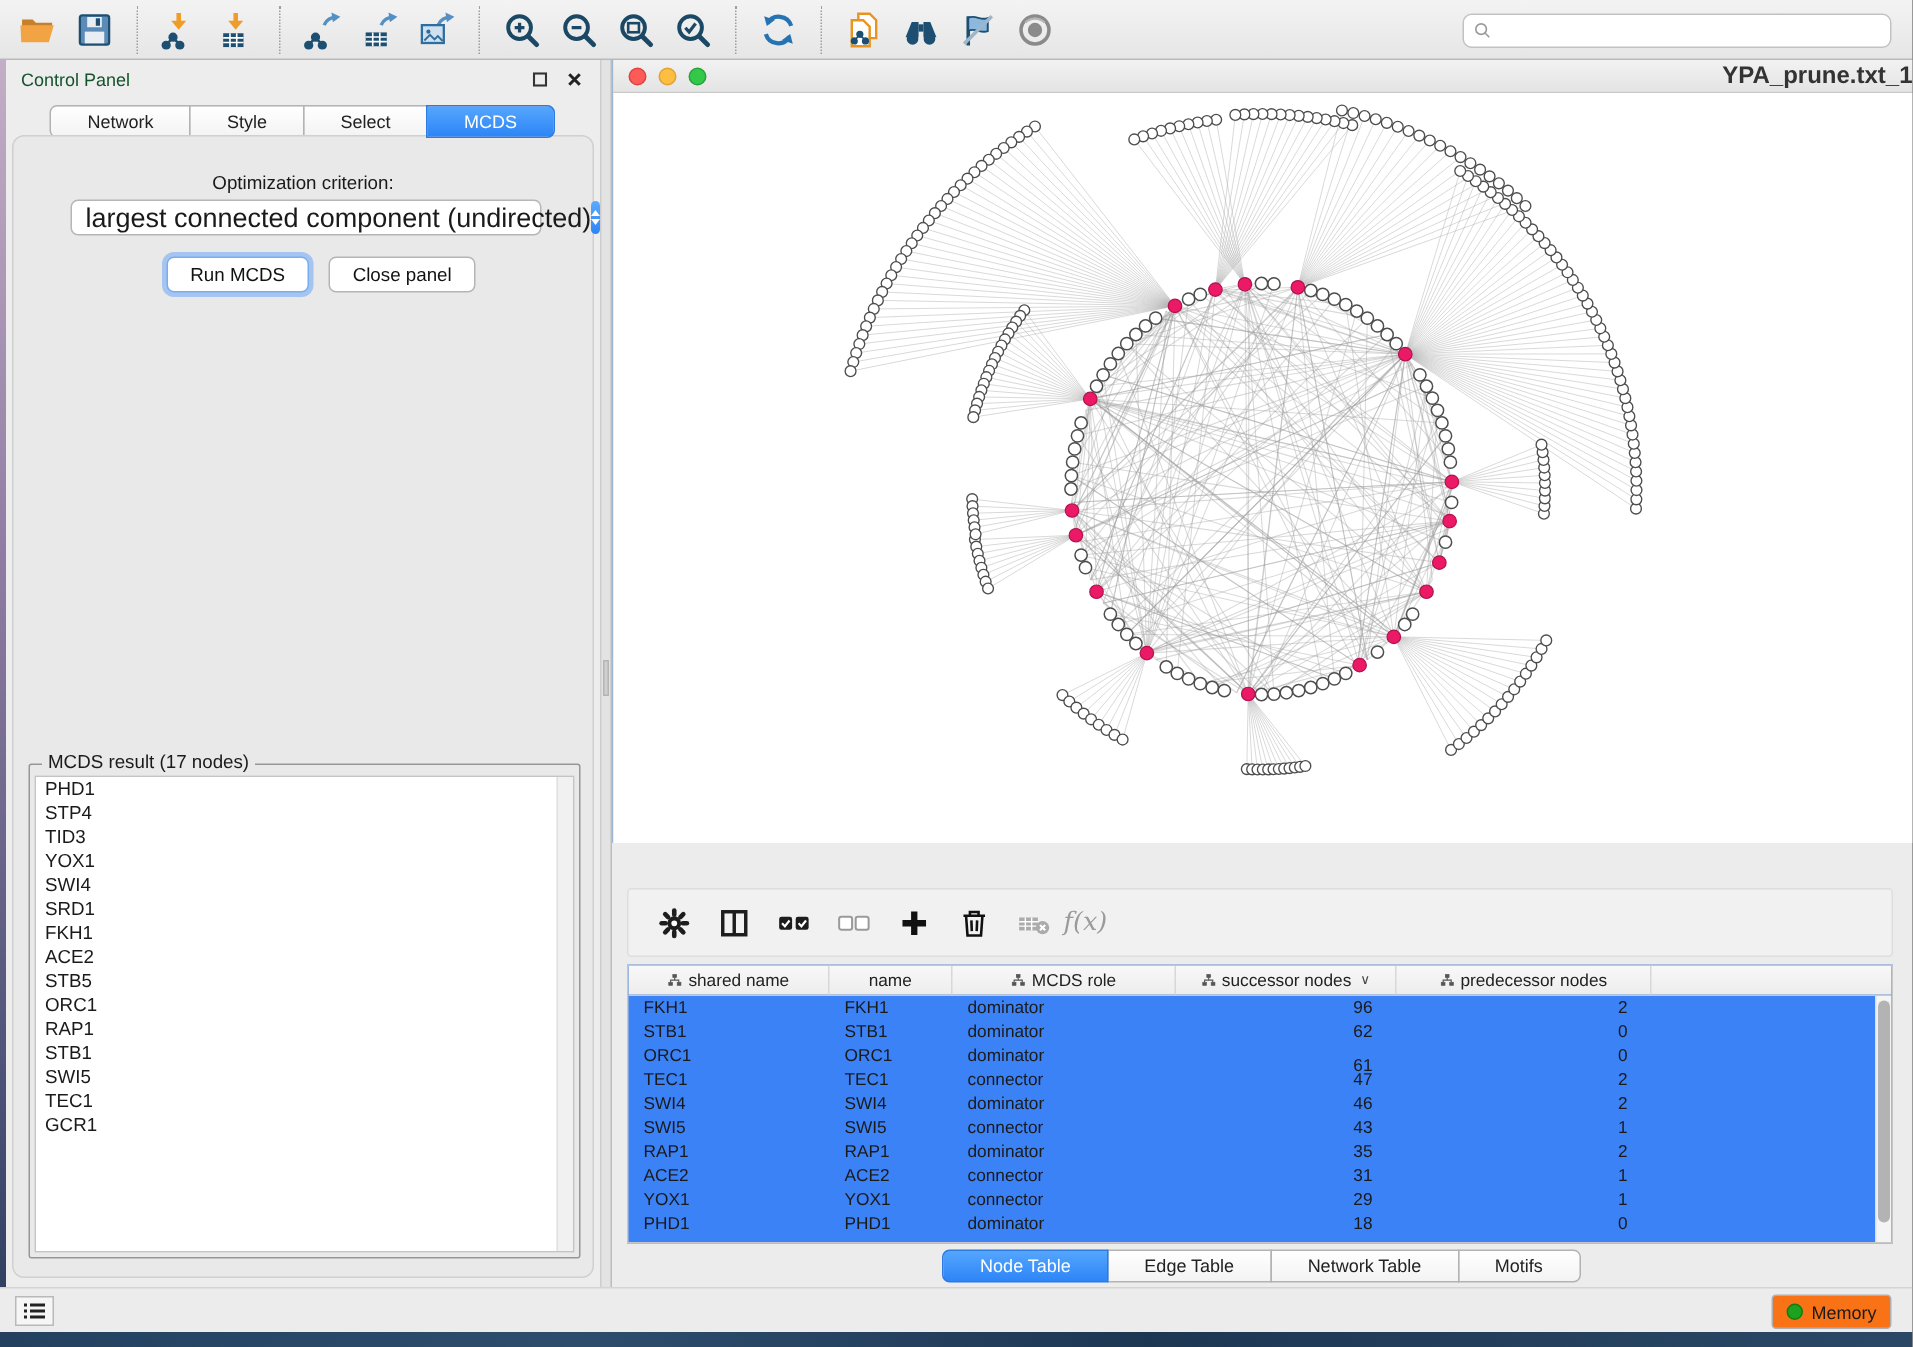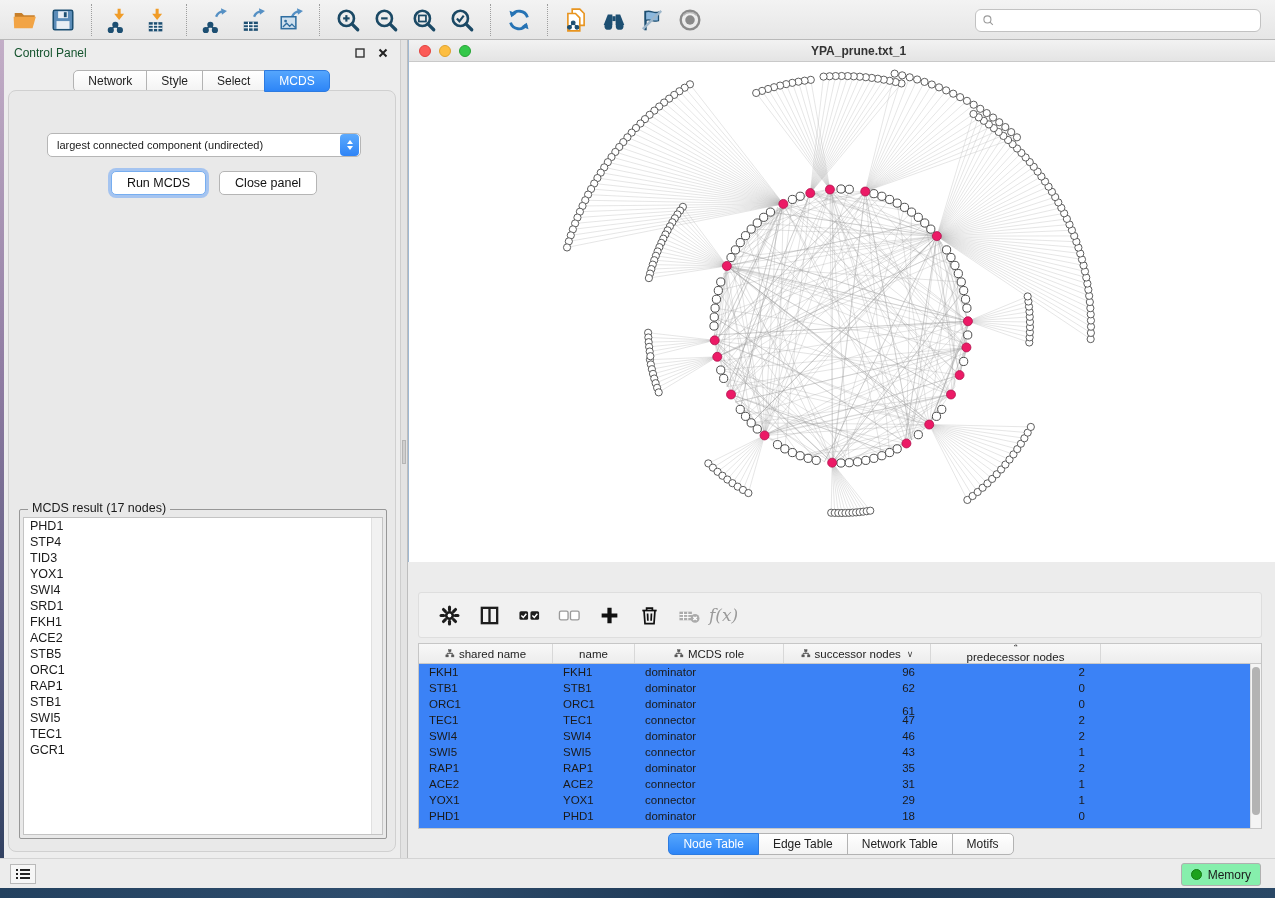--- a/index.html
+++ b/index.html
@@ -30,33 +30,33 @@
 
   
   #control-panel{position:absolute;left:4px;top:40px;width:396px;height:818px;background:#ededed;}
   .panel-header{height:26px;display:flex;align-items:center;padding:0 10px;}
   .panel-title{font-size:12px;color:#14532d;}
   .panel-header .spacer{flex:1;}
   .win-mini{width:15px;height:15px;display:flex;align-items:center;justify-content:center;margin-left:8px;}
   .win-mini svg{width:10px;height:10px;}
 
   .seg-row{display:flex;justify-content:center;}
-  .seg{border:1px solid #b3b3b3;background:linear-gradient(#ffffff,#f3f3f3);padding:3px 14px;
+  .seg{border:1px solid #b3b3b3;background:linear-gradient(#ffffff,#f3f3f3);padding:3px 24px;
     font-size:12px;margin-left:-1px;color:#222;position:relative;}
   .seg.first{border-radius:5px 0 0 5px;}
   .seg.last{border-radius:0 5px 5px 0;}
   .seg.active{background:linear-gradient(#55a6fd,#2d85f7);color:#fff;border-color:#2d7be0;z-index:1;}
 
   #cp-tabs{position:absolute;left:0;top:30px;width:100%;}
   #cp-body{position:absolute;left:4px;top:50px;width:388px;height:762px;background:#e9e9e9;
     border:1px solid #d0d0d0;border-radius:8px;}
   #opt-label{position:absolute;left:0;top:24px;width:100%;text-align:center;font-size:12.5px;}
   #opt-dropdown{position:absolute;left:38px;top:42px;width:314px;height:24px;background:#fff;
     border:1px solid #b6b6b6;border-radius:5px;display:flex;align-items:center;}
-  #opt-dropdown .dd-text{flex:1;font-size:11px;padding-left:9px;white-space:nowrap;}
+  #opt-dropdown .dd-text{flex:1;font-size:18px;padding-left:9px;white-space:nowrap;}
   .dd-stepper{width:19px;height:22px;margin-right:1px;border-radius:4px;
     background:linear-gradient(#5caafd,#2f84f6);display:flex;flex-direction:column;
     align-items:center;justify-content:center;gap:2px;}
   .dd-stepper i{width:0;height:0;border-left:3.5px solid transparent;border-right:3.5px solid transparent;}
   .dd-up{border-bottom:4.5px solid #fff;}
   .dd-down{border-top:4.5px solid #fff;}
   #cp-buttons{position:absolute;left:12px;top:80px;width:100%;display:flex;justify-content:center;gap:13px;}
   .push-btn{font-size:12.5px;font-family:inherit;background:#fff;border:1px solid #b5b5b5;
     border-radius:5px;padding:4px 15px;color:#111;}
   .push-btn.focused{border-color:#77aef0;box-shadow:0 0 0 3px rgba(110,165,245,.55);}
@@ -77,21 +77,21 @@
   
   #network-window{position:absolute;left:408px;top:40px;width:867px;height:522px;background:#fff;
     border-left:1px solid #9fb8d2;}
   #net-titlebar{position:absolute;left:0;top:0;width:100%;height:22px;
     background:linear-gradient(#f2f2f2,#e4e4e4);border-bottom:1px solid #c9c9c9;
     display:flex;align-items:center;}
   .traffic{width:12px;height:12px;border-radius:50%;margin-left:8px;flex:0 0 auto;}
   .t-red{background:#fc5b57;border:1px solid #e2423e;margin-left:10px;}
   .t-yellow{background:#fdbe41;border:1px solid #e0a32e;}
   .t-green{background:#34c84a;border:1px solid #27a435;}
-  #net-title{position:absolute;left:0;width:100%;text-align:center;font-size:12px;font-weight:600;color:#333;padding-left:33px;}
+  #net-title{position:absolute;left:0;width:100%;text-align:right;font-size:16px;font-weight:600;color:#333;padding-left:33px;}
   #net-canvas{position:absolute;left:0;top:22px;width:867px;height:500px;background:#fff;}
 
   
   #table-panel{position:absolute;left:408px;top:562px;width:867px;height:296px;background:#ececec;}
   #tp-toolbar{position:absolute;left:10px;right:13px;top:30px;height:46px;background:#f1f1f1;
     border:1px solid #dedede;border-radius:3px;display:flex;align-items:center;padding-left:10px;gap:0;}
   .tp-btn{width:40px;height:38px;display:flex;align-items:center;justify-content:center;background:none;border:none;padding:0;}
   .tp-btn svg{width:23px;height:23px;}
   .fx-label{font-size:17px;font-style:italic;color:#9a9a9a;font-family:"DejaVu Serif","Liberation Serif",serif;}
 
@@ -111,21 +111,21 @@
   #tbl-thumb{position:absolute;left:1px;right:1px;top:3px;height:148px;background:#b3b3b3;border-radius:5px;}
 
   #tp-tabs{position:absolute;left:0;bottom:3px;width:100%;}
 
   
   #status-bar{position:absolute;left:0;top:858px;width:1275px;height:30px;background:#ececec;
     border-top:1px solid #d4d4d4;}
   #list-btn{position:absolute;left:10px;top:5px;width:26px;height:20px;background:#f6f6f6;
     border:1px solid #b9b9b9;display:flex;align-items:center;justify-content:center;}
   #list-btn svg{width:14px;height:12px;}
-  #memory-btn{position:absolute;right:14px;top:4px;height:23px;background:#86efac;border:1px solid #b0b0b0;
+  #memory-btn{position:absolute;right:14px;top:4px;height:23px;background:#f97316;border:1px solid #b0b0b0;
     border-radius:3px;display:flex;align-items:center;padding:0 9px;gap:6px;font-size:12px;}
   #memory-dot{width:11px;height:11px;border-radius:50%;background:#1ca21c;border:1px solid #157a15;}
 </style>
 </head>
 <body>
 
 <div class="screen">
 
   <div id="toolbar">
       <div class="tb-group">
@@ -325,20 +325,21 @@
           </svg>
       </span>
     </div>
     <div id="cp-tabs" class="seg-row">
         <button class="seg first">Network</button>
         <button class="seg">Style</button>
         <button class="seg">Select</button>
         <button class="seg last active">MCDS</button>
       </div>
     <div id="cp-body">
+      <div id="opt-label">Optimization criterion:</div>
       <div id="opt-dropdown">
         <span class="dd-text">largest connected component (undirected)</span>
         <span class="dd-stepper">
             <i class="dd-up"></i>
             <i class="dd-down"></i>
           </span>
       </div>
       <div id="cp-buttons">
         <button class="push-btn focused">Run MCDS</button>
         <button class="push-btn">Close panel</button>
@@ -1231,21 +1232,21 @@
               <g fill="#555" stroke="#555">
                 <rect x="8.5" y="1.5" width="6" height="5"></rect>
                 <rect x="2" y="14" width="6" height="5"></rect>
                 <rect x="15.5" y="14" width="6" height="5"></rect>
                 <path d="M11.5 6.5v4M5 14v-3.5h13V14M5 10.5h13" fill="none" stroke-width="1.8"></path>
               </g>
             </svg>
             <span>successor nodes</span>
             <span class="sort">∨</span>
           </div>
-          <div class="th" style="width: 170px; flex-direction: column;">
+          <div class="th" style="width: 170px;">
             <svg viewBox="0 0 24 24">
               <g fill="#555" stroke="#555">
                 <rect x="8.5" y="1.5" width="6" height="5"></rect>
                 <rect x="2" y="14" width="6" height="5"></rect>
                 <rect x="15.5" y="14" width="6" height="5"></rect>
                 <path d="M11.5 6.5v4M5 14v-3.5h13V14M5 10.5h13" fill="none" stroke-width="1.8"></path>
               </g>
             </svg>
             <span>predecessor nodes</span>
           </div>

